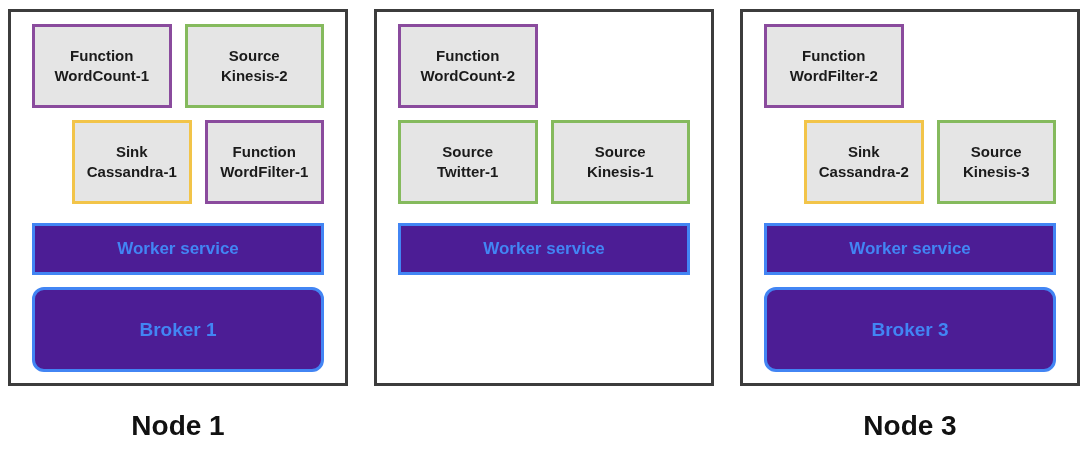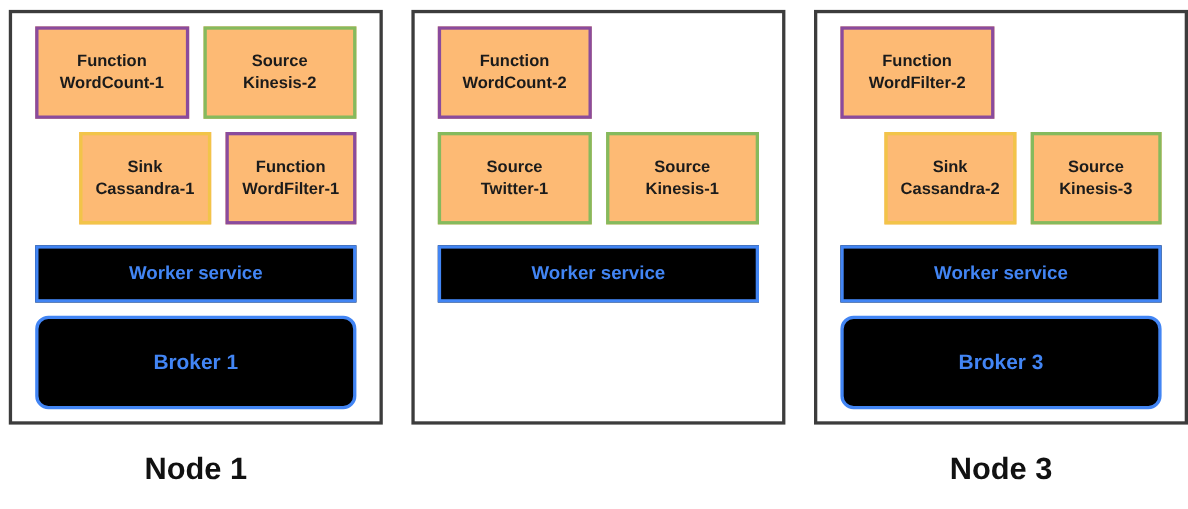--- a/index.html
+++ b/index.html
@@ -47,36 +47,36 @@
     border: 3px solid #888888;
     display: flex;
     align-items: center;
     justify-content: center;
     text-align: center;
     font-size: 15px;
     font-weight: bold;
     line-height: 1.35;
     color: var(--component-text, #1b1b1b);
     white-space: pre-line;
-    background: #fdba74;
+    background: #e5e5e5;
   }
   .comp.function { border-color: var(--function-border, #8a4b9d); }
   .comp.source   { border-color: var(--source-border, #85ba5d); }
   .comp.sink     { border-color: var(--sink-border, #f2c449); margin-left: 40px; }
   .comp.spacer   { border-color: transparent; background: transparent; visibility: hidden; }
   .wide {
     box-sizing: border-box;
     width: 100%;
     border: 3px solid var(--infra-border, #4285f4);
     color: var(--infra-text, #4285f4);
     font-weight: bold;
     display: flex;
     align-items: center;
     justify-content: center;
-    background: #000000;
+    background: #4c1d95;
   }
   .worker {
     height: 52px;
     margin-top: 19px;
     margin-bottom: 12px;
     font-size: 17px;
   }
   .broker {
     height: 85px;
     font-size: 19px;

